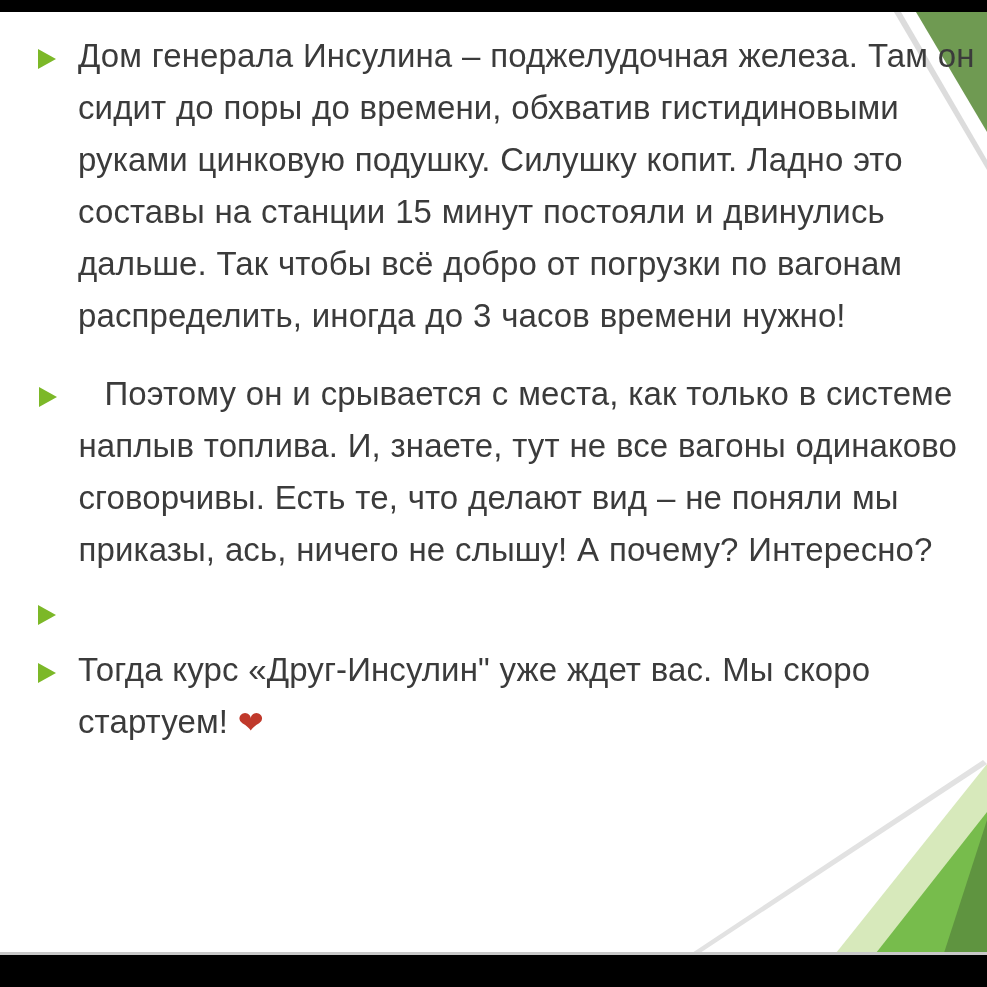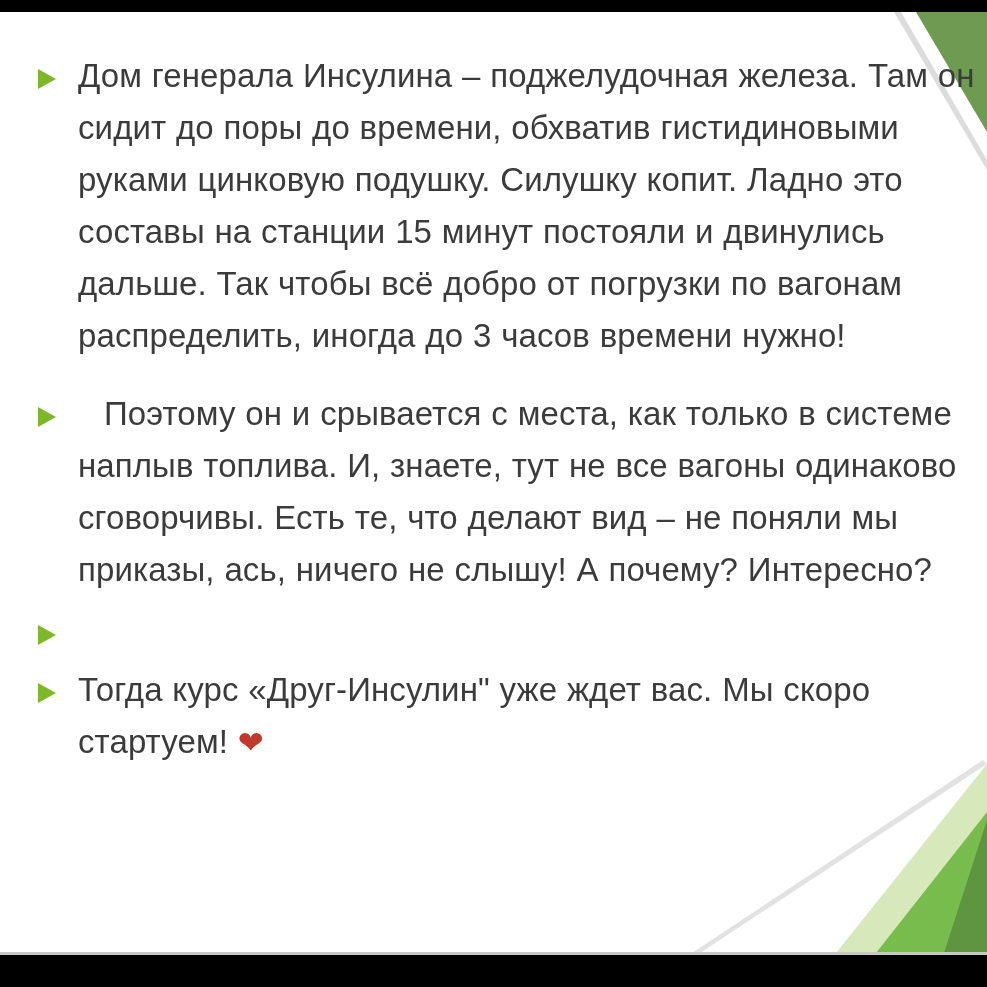--- a/index.html
+++ b/index.html
@@ -70,30 +70,30 @@
   }
 
   
   .content {
     position: absolute;
     left: 0;
     top: 0;
     width: 987px;
     height: 941px;
     z-index: 5;
-    padding: 38px 8px 0 34px;
+    padding: 18px 8px 0 34px;
     box-sizing: border-box;
   }
 
   .bullet-row {
     display: flex;
     align-items: flex-start;
     margin-bottom: 26px;
   }
-  .bullet-row.tight { margin-bottom: 10px; }
+  .bullet-row.tight { margin-bottom: 10px; justify-content: center; }
   .bullet-row.empty { margin-bottom: 18px; height: 40px; }
 
   .arrow {
     flex: 0 0 auto;
     width: 44px;
     padding-top: 16px;
     display: flex;
     justify-content: flex-start;
   }
   .arrow svg { display: block; }

